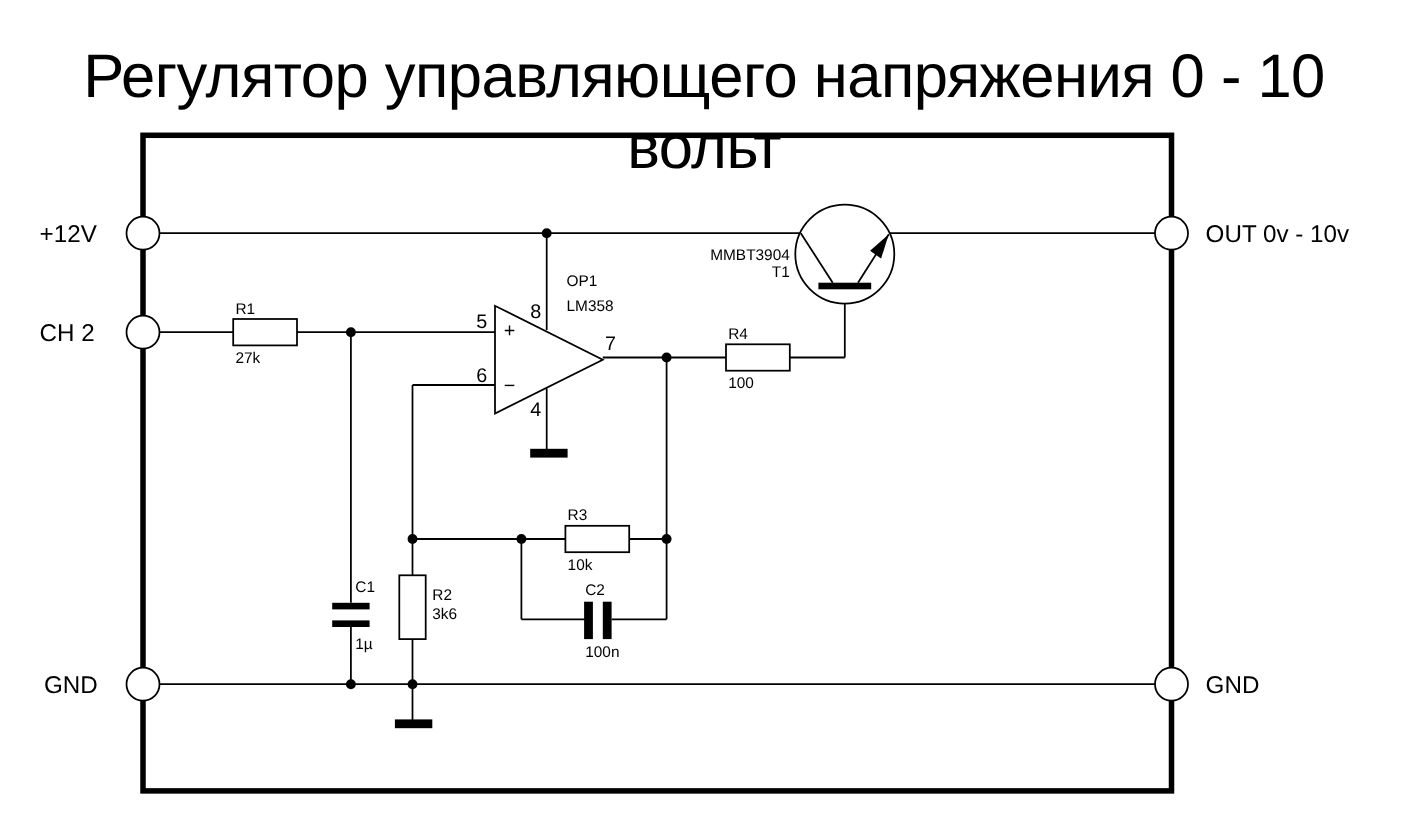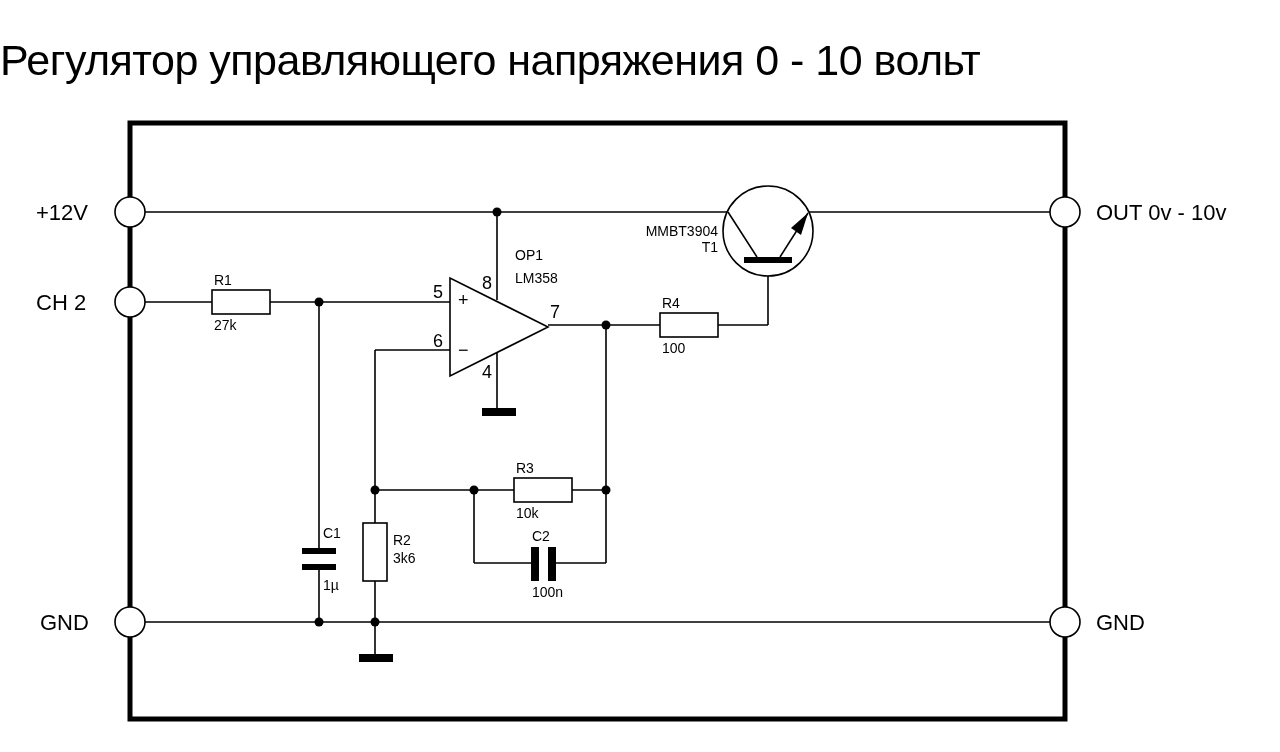--- a/index.html
+++ b/index.html
@@ -1,17 +1,17 @@
 <!DOCTYPE html>
 <html><head>
 <meta charset="utf-8">
 <style>
   html, body { margin: 0; padding: 0; background: #ffffff; }
   body { width: 1280px; height: 752px; position: relative; overflow: hidden; font-family: "Liberation Sans", sans-serif; color: #000; }
-  #title { position: absolute; left: 0; top: 36px; width: 1280px; font-size: 43px; letter-spacing: -0.5px; }
+  #title { position: absolute; left: 0; top: 36px; width: 1280px; text-align: center; font-size: 56px; letter-spacing: -0.5px; }
   svg { position: absolute; left: 0; top: 0; }
   .w { stroke: #000; stroke-width: 1.6; fill: none; }
   .frame { stroke: #000; stroke-width: 5; fill: none; }
   .lbl { font-family: "Liberation Sans", sans-serif; fill: #000; }
   .big { font-size: 22px; }
   .sm { font-size: 14px; }
   .pin { font-size: 18px; }
 </style>
 </head>
 <body>

